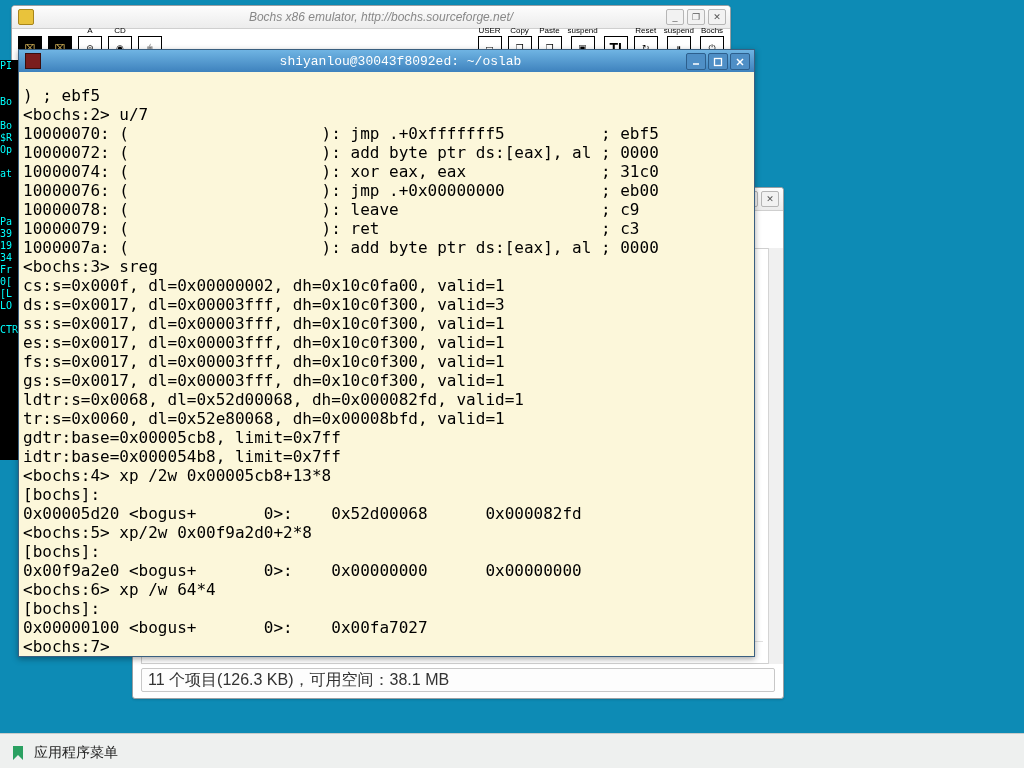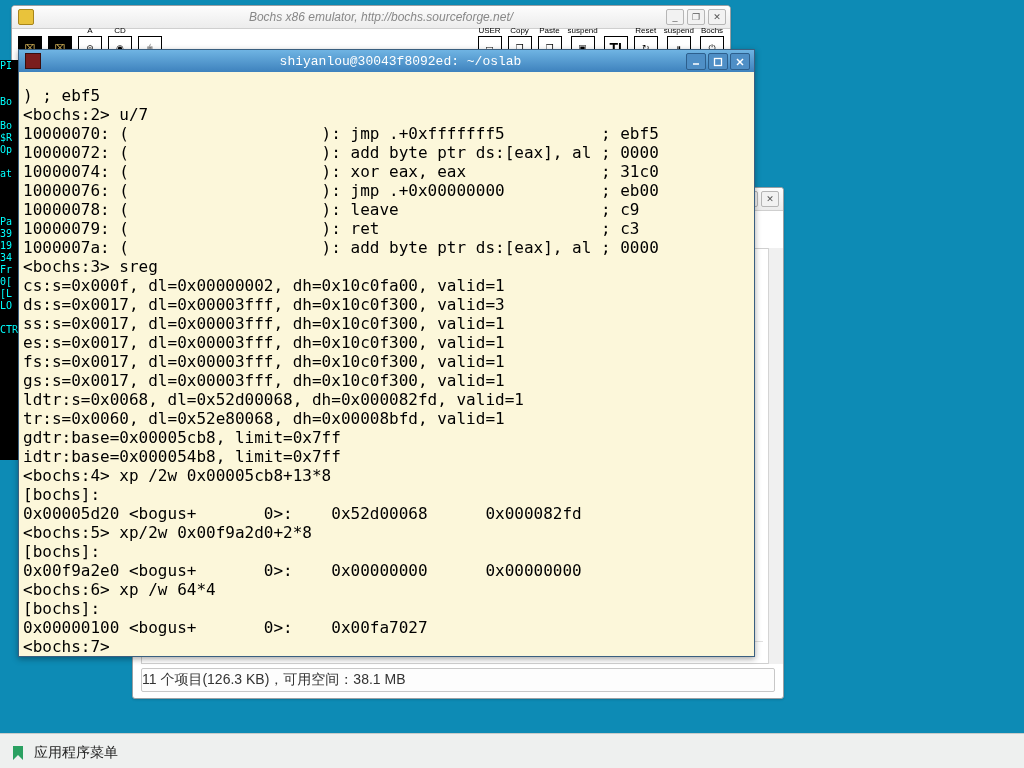--- a/index.html
+++ b/index.html
@@ -23,21 +23,21 @@
   .tb-btn{width:22px;height:22px;border:1px solid #000;background:#fff;font-size:9px;display:flex;align-items:center;justify-content:center;}
   .tb-btn.dark{background:#000;color:#ffd76a;}
   .tb-lbl{font-size:8px;text-align:center;line-height:1;}
   .tb-col{display:flex;flex-direction:column;align-items:center;gap:1px;}
   
   #leftstrip{position:absolute;left:0;top:60px;width:30px;height:400px;background:#000;color:#0ff;font:10px/12px monospace;white-space:pre;overflow:hidden;}
   
   #fm-win{left:132px;top:187px;width:650px;height:510px;}
   #fm-body{position:absolute;left:8px;right:14px;top:60px;bottom:34px;border:1px solid #cfcfcf;background:#fff;}
   #fm-scroll{position:absolute;right:0;top:60px;bottom:34px;width:14px;background:#f0f0f0;border-left:1px solid #d4d4d4;}
-  #fm-status{position:absolute;left:8px;right:8px;bottom:6px;height:22px;border:1px solid #c8c8c8;background:#fdfdfd;font-size:14px;color:#333;display:flex;align-items:center;padding:0 0;border-radius:2px;}
+  #fm-status{position:absolute;left:8px;right:8px;bottom:6px;height:22px;border:1px solid #c8c8c8;background:#fdfdfd;font-size:16px;color:#333;display:flex;align-items:center;padding:0 6px;border-radius:2px;}
   #fm-filerow{position:absolute;left:150px;right:20px;bottom:36px;height:18px;font-size:12px;color:#666;display:flex;justify-content:space-around;border-top:1px solid #e0e0e0;padding-top:2px;}
   
   #term-win{position:absolute;left:18px;top:49px;width:735px;height:606px;background:#fcf7da;border:1px solid #3a5f80;box-shadow:0 2px 6px rgba(0,0,0,.35);}
   #term-title{height:22px;background:linear-gradient(#6fb4e3,#3e82bd);display:flex;align-items:center;color:#fff;font-size:13px;position:relative;}
   #term-title .ticon{width:14px;height:14px;background:#7a1d1d;border:1px solid #3a0d0d;margin:0 6px;}
   #term-title .ttxt{flex:1;text-align:center;font-family:Liberation Mono, monospace;}
   #term-title .tbtns{position:absolute;right:4px;top:3px;display:flex;gap:2px;}
   #term-title .tb{width:18px;height:15px;background:#4f8fc6;border:1px solid #2d5f8d;border-radius:2px;display:flex;align-items:center;justify-content:center;cursor:pointer;}
   #term-title .tb svg{display:block;}
   #term-body{position:absolute;left:0;right:0;top:22px;bottom:0;padding:14px 4px;font:16px/19px "DejaVu Sans Mono","Liberation Mono",monospace;color:#000;white-space:pre;overflow:hidden;}

